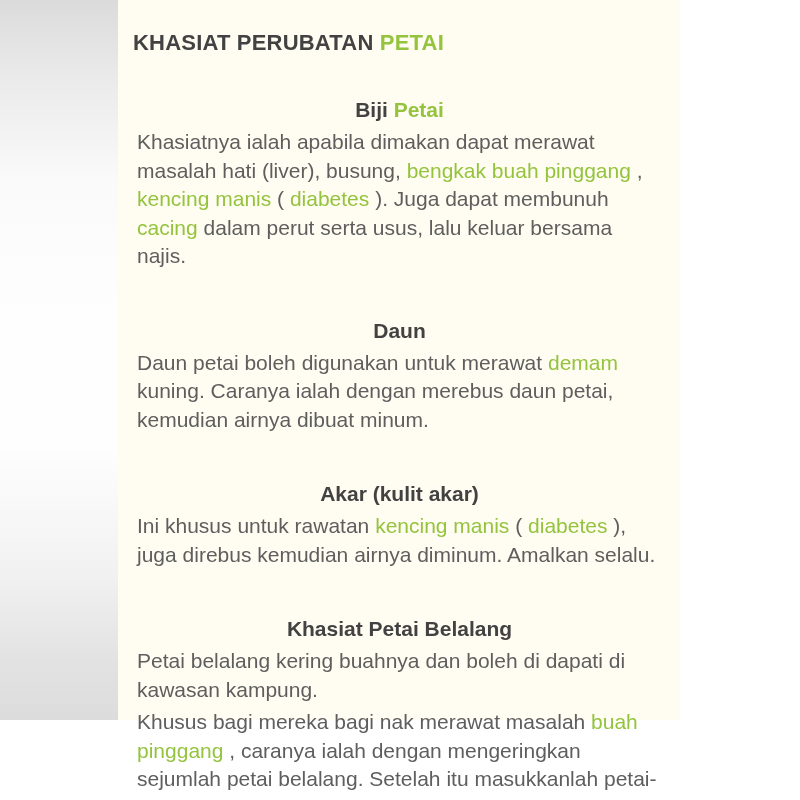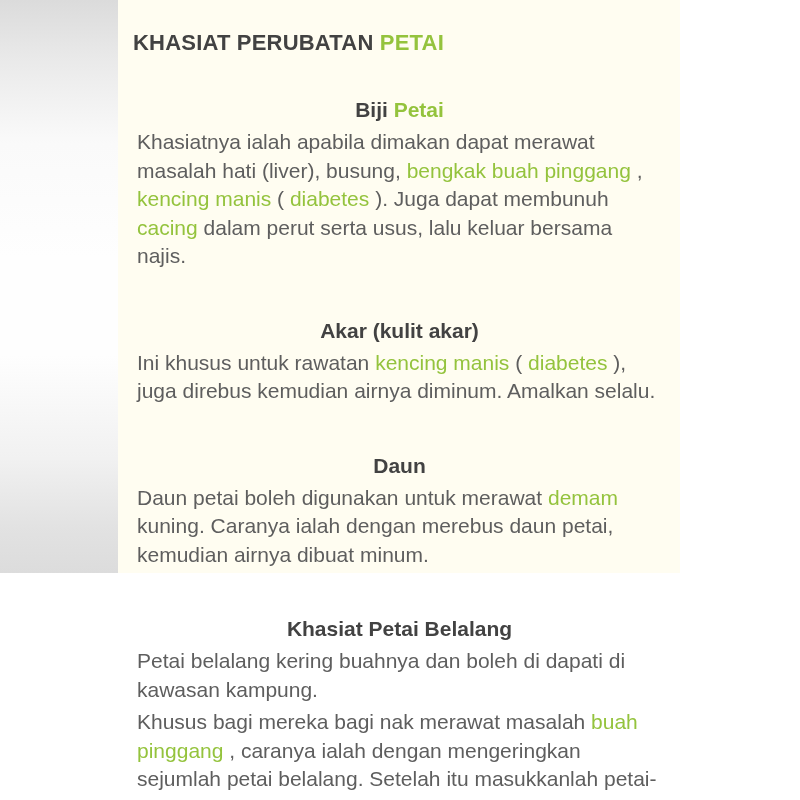--- a/index.html
+++ b/index.html
@@ -6,21 +6,21 @@
     margin: 0;
     padding: 0;
     width: 800px;
     height: 800px;
     overflow: hidden;
     font-family: "Liberation Sans", "DejaVu Sans", sans-serif;
   }
   .page {
     display: flex;
     width: 800px;
-    height: 573px;
+    height: 720px;
     background: #ffffff;
   }
   .left-strip {
     width: 118px;
     flex: 0 0 118px;
     background: linear-gradient(180deg,
       #dbdbdb 0%, #e9e9e9 10%, #fafafa 25%,
       #fefefe 45%, #fefefe 62%, #f1f1f1 80%,
       #e2e2e2 92%, #dcdcdc 100%);
   }
@@ -68,26 +68,26 @@
 <div class="page">
   <div class="left-strip"></div>
   <div class="content">
     <h1 class="doc-title"><span>KHASIAT PERUBATAN </span><span class="green">PETAI</span></h1>
     <div id="sections-root">
         <section class="doc-section">
           <h2 class="sec-heading"><span>Biji </span><span class="green">Petai</span></h2>
           <p class="sec-para"><span>Khasiatnya ialah apabila dimakan dapat merawat masalah hati (liver), busung, </span><span class="green">bengkak buah pinggang</span><span> , </span><span class="green">kencing manis</span><span> ( </span><span class="green">diabetes</span><span> ). Juga dapat membunuh </span><span class="green">cacing</span><span> dalam perut serta usus, lalu keluar bersama najis.</span></p>
         </section>
         <section class="doc-section">
+          <h2 class="sec-heading"><span>Daun</span></h2>
+          <p class="sec-para"><span>Daun petai boleh digunakan untuk merawat </span><span class="green">demam</span><span> kuning. Caranya ialah dengan merebus daun petai, kemudian airnya dibuat minum.</span></p>
+        </section>
+        <section class="doc-section">
           <h2 class="sec-heading"><span>Akar (kulit akar)</span></h2>
           <p class="sec-para"><span>Ini khusus untuk rawatan </span><span class="green">kencing manis</span><span> ( </span><span class="green">diabetes</span><span> ), juga direbus kemudian airnya diminum. Amalkan selalu.</span></p>
-        </section>
-        <section class="doc-section">
-          <h2 class="sec-heading"><span>Daun</span></h2>
-          <p class="sec-para"><span>Daun petai boleh digunakan untuk merawat </span><span class="green">demam</span><span> kuning. Caranya ialah dengan merebus daun petai, kemudian airnya dibuat minum.</span></p>
         </section>
         <section class="doc-section">
           <h2 class="sec-heading"><span>Khasiat Petai Belalang</span></h2>
           <p class="sec-para"><span>Petai belalang kering buahnya dan boleh di dapati di kawasan kampung.</span></p>
           <p class="sec-para"><span>Khusus bagi mereka bagi nak merawat masalah </span><span class="green">buah pinggang</span><span> , caranya ialah dengan mengeringkan sejumlah petai belalang. Setelah itu masukkanlah petai-petai yang telah dijemur kering itu ke dalam air panas. Minumlah ia setelah membiarkan seketika. Sangat mujarab. Bagi sesiapa yang ada masalah </span></p>
         </section>
       </div>
   </div>
   <div class="right-strip"></div>
 </div>

